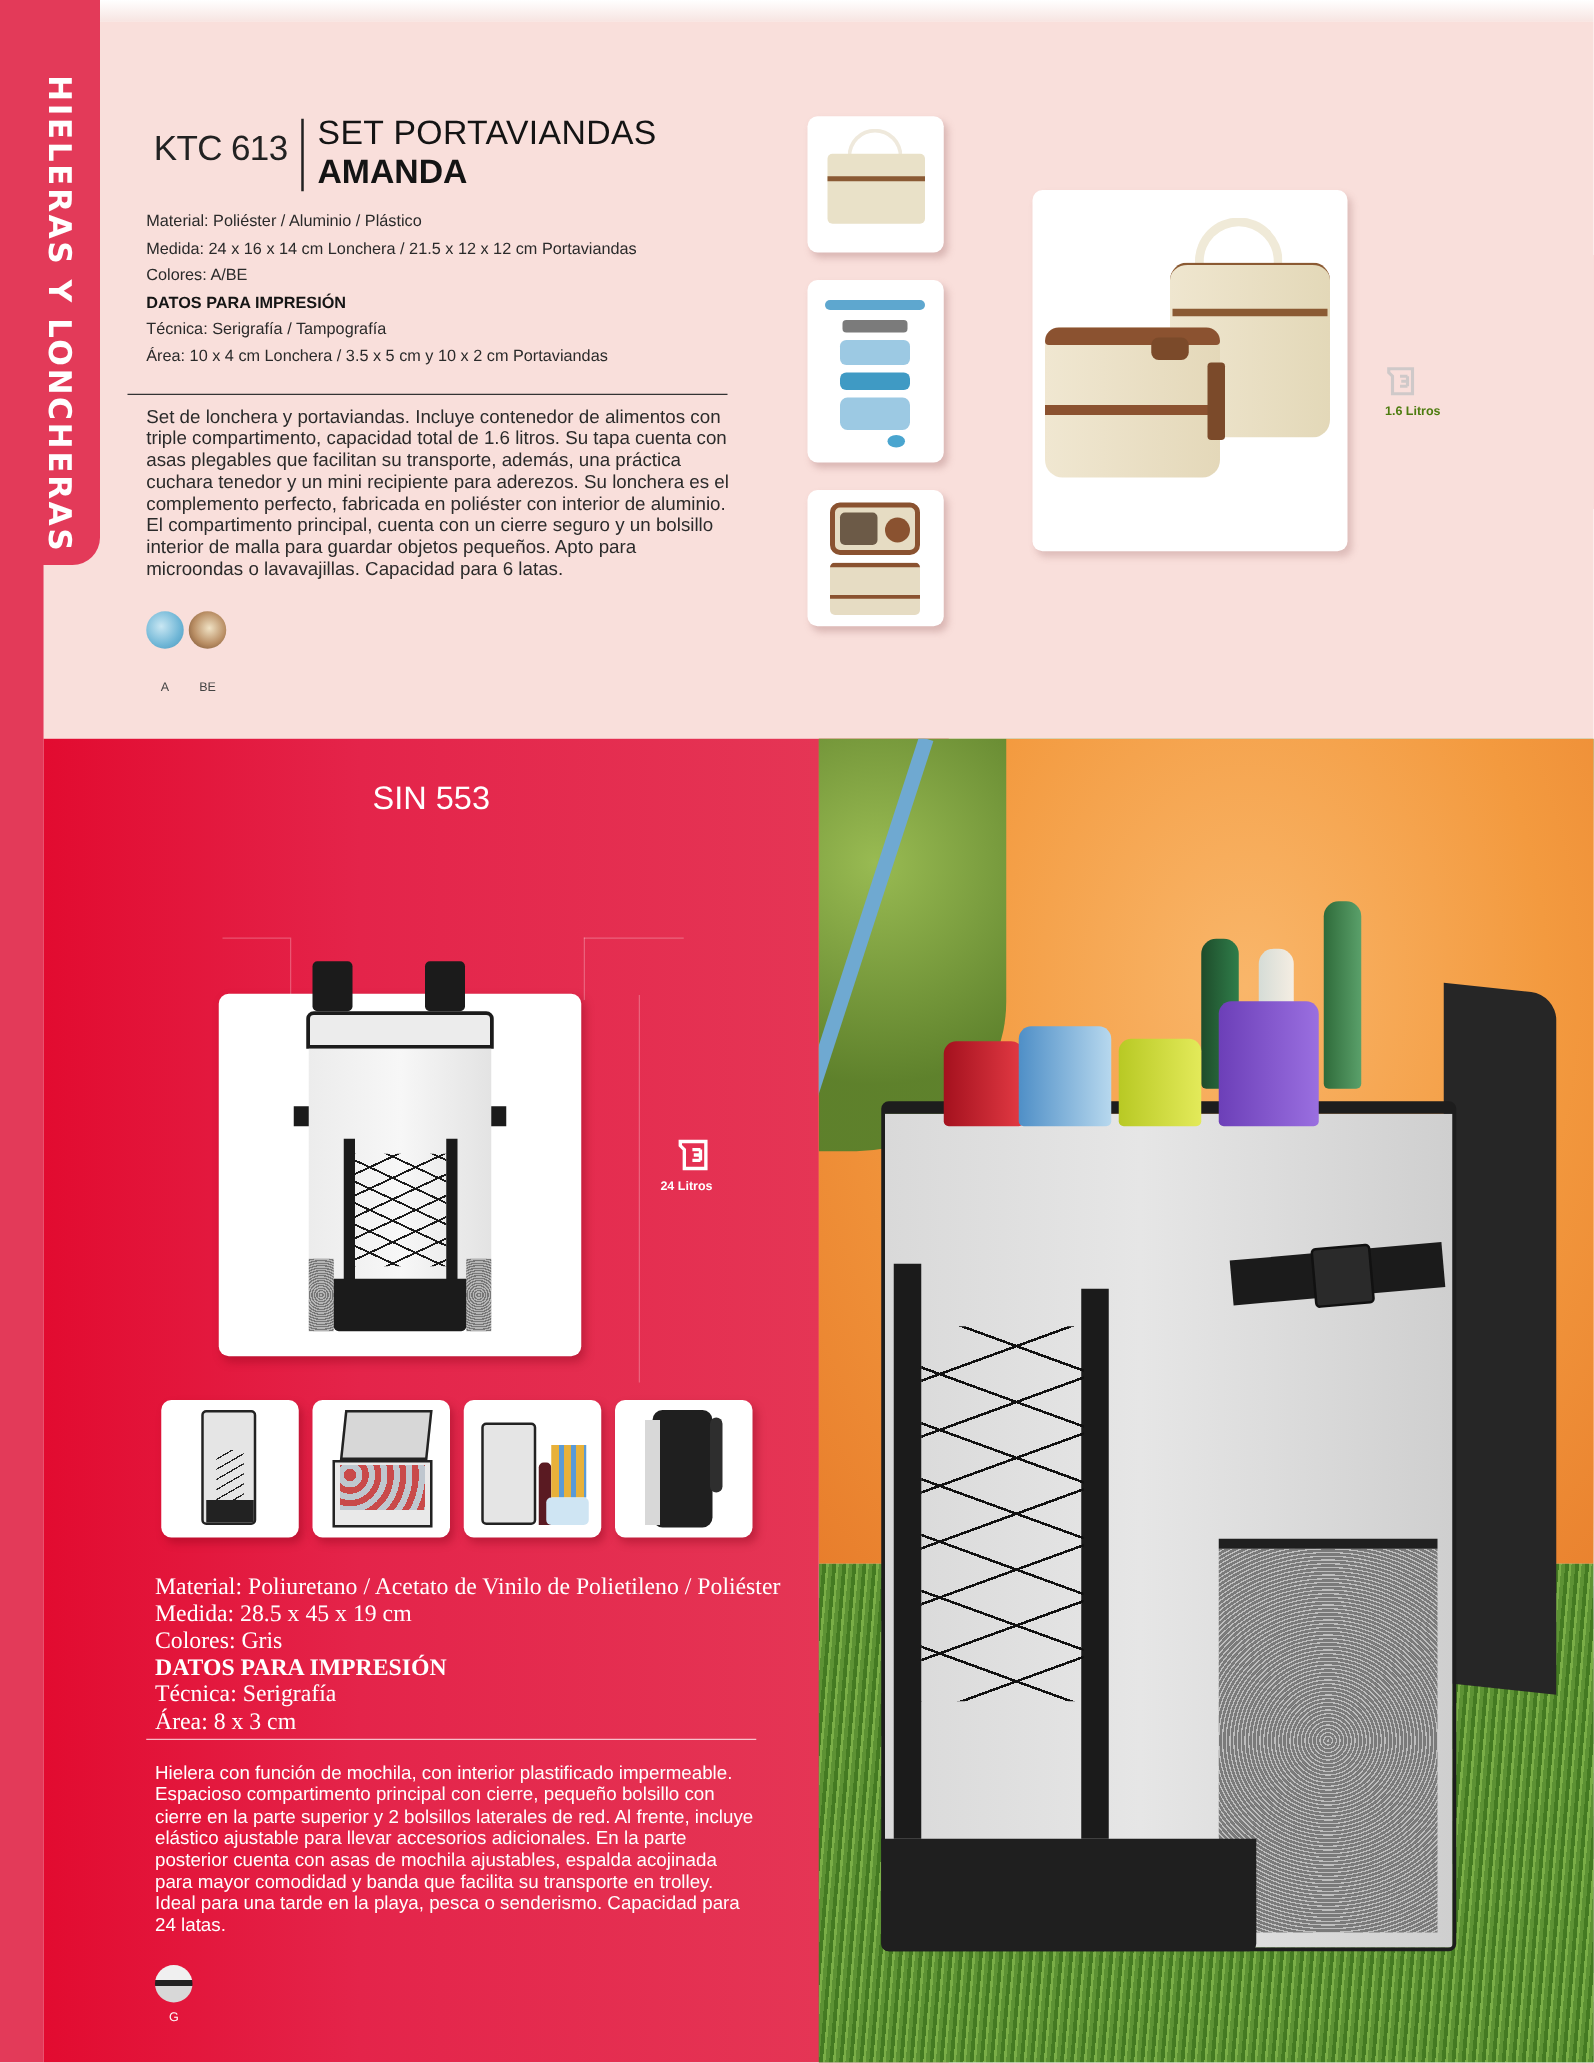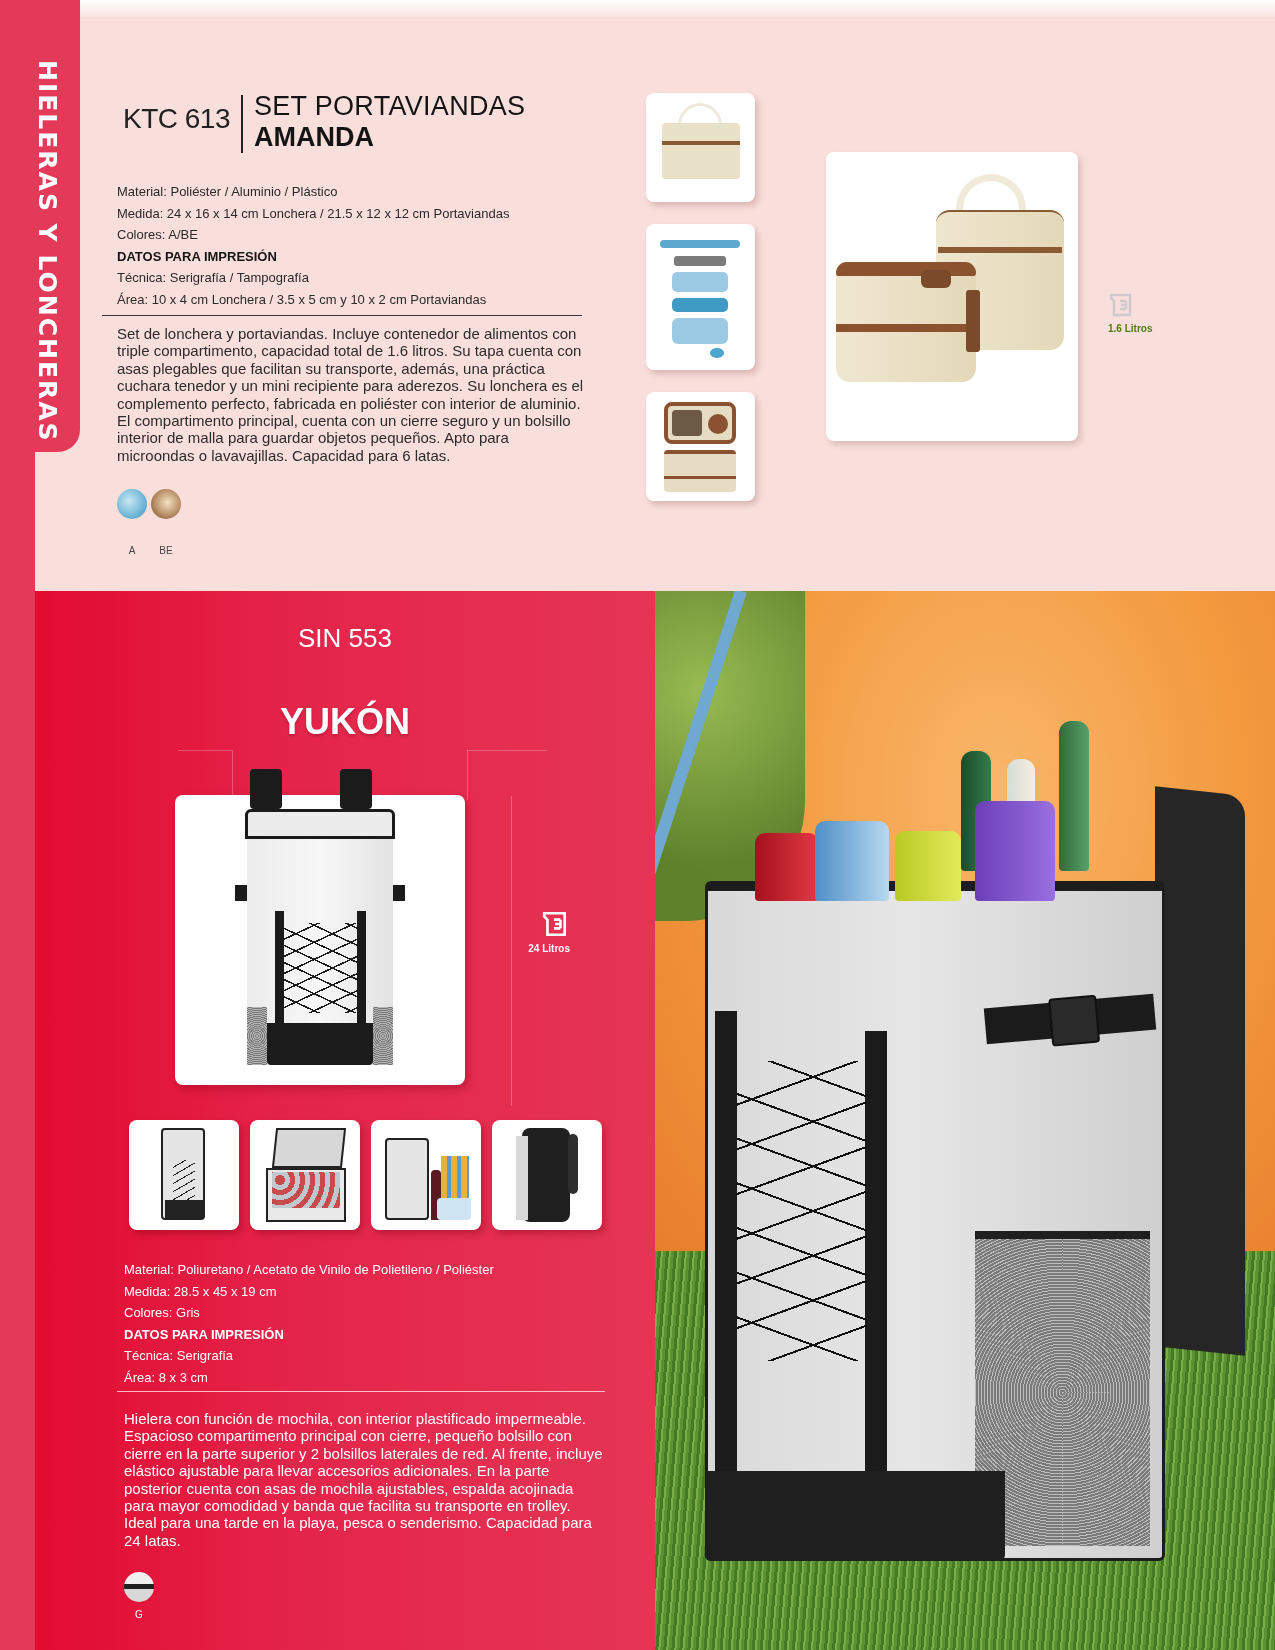--- a/index.html
+++ b/index.html
@@ -18,21 +18,21 @@
 
   
   .top-section { position: absolute; left: 35px; top: 17px; width: 1240px; height: 574px; background: #f9dfdb; }
   .top-section::before { content: ""; position: absolute; left: 0; right: 0; top: -17px; height: 17px; background: linear-gradient(#ffffff, #f7e5e2); }
 
   .ktc-code { position: absolute; left: 88px; top: 86px; font-size: 28px; font-weight: 300; color: #222; letter-spacing: -0.5px; }
   .ktc-title-bar { position: absolute; left: 206px; top: 78px; width: 2px; height: 58px; background: #222; }
   .ktc-title1 { position: absolute; left: 219px; top: 74px; font-size: 27px; color: #141414; letter-spacing: 0.3px; }
   .ktc-title2 { position: absolute; left: 219px; top: 105px; font-size: 27px; font-weight: 700; color: #141414; }
 
-  .spec-list { position: absolute; left: 82px; top: 149px; font-size: 13px; line-height: 21.5px; color: #2a2a2a; margin-top: 15px; }
+  .spec-list { position: absolute; left: 82px; top: 149px; font-size: 13px; line-height: 21.5px; color: #2a2a2a; }
   .spec-list .spec-head { font-weight: 700; color: #151515; }
   .spec-divider-top { position: absolute; left: 67px; top: 298px; width: 480px; height: 1px; background: #333; }
   .desc-top { position: absolute; left: 82px; top: 308px; width: 470px; font-size: 15px; line-height: 17.4px; color: #2b2b2b; }
 
   .swatch { position: absolute; width: 30px; height: 30px; border-radius: 50%; }
   .swatch-a { left: 82px; top: 472px; background: radial-gradient(circle at 40% 40%, #c9e7f3, #6fb6d6 60%, #4a95bb); }
   .swatch-be { left: 116px; top: 472px; background: radial-gradient(circle at 55% 45%, #f0e2c4, #b98e64 55%, #6d4628); }
   .swatch-label { position: absolute; top: 528px; font-size: 10px; color: #444; width: 30px; text-align: center; }
 
   .thumb { position: absolute; background: #fff; border-radius: 8px; box-shadow: 3px 4px 6px rgba(160,110,110,0.35); overflow: hidden; }
@@ -50,21 +50,21 @@
   .sin-title1 { position: absolute; left: 0; width: 620px; top: 65px; text-align: center; color: #fff; font-size: 38px; letter-spacing: 0.5px; }
   .sin-title2 { position: absolute; left: 0; width: 620px; top: 110px; text-align: center; color: #fff; font-size: 36px; font-weight: 700; text-shadow: 0 2px 3px rgba(0,0,0,0.18); }
   .deco-line { position: absolute; background: rgba(255,255,255,0.25); }
 
   .hero-bottom { position: absolute; left: 175px; top: 795px; width: 290px; height: 290px; background: #fff; border-radius: 8px; box-shadow: 3px 4px 8px rgba(120,0,20,0.35); overflow: visible; }
   .cap-bottom { position: absolute; left: 500px; top: 910px; text-align: right; color: #fff; width: 70px; }
   .cap-bottom .cap-label { font-size: 10px; font-weight: 700; display: block; margin-top: 1px; }
 
   .bthumb { position: absolute; top: 1120px; width: 110px; height: 110px; background: #fff; border-radius: 8px; box-shadow: 3px 4px 7px rgba(120,0,20,0.35); overflow: hidden; }
 
-  .spec-list-b { position: absolute; left: 124px; top: 1259px; font-size: 13px; line-height: 21.5px; color: #fff; }
+  .spec-list-b { position: absolute; left: 124px; top: 1259px; font-size: 19px; line-height: 21.5px; color: #fff; font-family: Liberation Serif, serif; }
   .spec-list-b .spec-head { font-weight: 700; }
   .spec-divider-b { position: absolute; left: 117px; top: 1391px; width: 488px; height: 1px; background: rgba(255,255,255,0.7); }
   .desc-bottom { position: absolute; left: 124px; top: 1410px; width: 480px; font-size: 15px; line-height: 17.4px; color: #fff; }
   .swatch-g { left: 124px; top: 1572px; background: linear-gradient(#f0f0f0 0 40%, #222 40% 55%, #d8d8d8 55%); }
   .swatch-g-label { position: absolute; left: 124px; top: 1609px; width: 30px; text-align: center; color: #fff; font-size: 10px; }
 
   
   .photo { position: absolute; left: 655px; top: 591px; width: 620px; height: 1059px; overflow: hidden;
     background: linear-gradient(180deg, #6e9a3a 0%, #f1a04a 8%, #f7a648 30%, #f19242 55%, #d9e3ea 64%, #5a8a2e 70%, #4f8126 100%); }
   .photo .tent { position: absolute; left: 0; top: 0; width: 620px; height: 660px; background: radial-gradient(ellipse at 55% 30%, #f9b66a 0%, #f39a3f 50%, #e87e2c 100%); }
@@ -154,21 +154,20 @@
     <svg width="26" height="26" viewBox="0 0 26 26">
       <path d="M3 3 H22 V23 H6 V9 L3 6 Z" fill="none" stroke="#cfc9c9" stroke-width="2.5"></path>
       <path d="M12 9 H18 M13 13 H18 M12 17 H18 M18 9 V17" stroke="#cfc9c9" stroke-width="2.5" fill="none"></path>
     </svg>
     <span class="cap-label">1.6 Litros</span>
   </div>
 </section>
 
 <section class="bottom-panel">
   <div class="sin-code">SIN 553</div>
-  <div class="sin-title2">YUKÓN</div>
   <div class="deco-line" style="left:143px;top:159px;width:54px;height:1px;"></div>
   <div class="deco-line" style="left:197px;top:159px;width:1px;height:50px;"></div>
   <div class="deco-line" style="left:432px;top:159px;width:80px;height:1px;"></div>
   <div class="deco-line" style="left:432px;top:159px;width:1px;height:50px;"></div>
   <div class="deco-line" style="left:476px;top:205px;width:1px;height:310px;"></div>
 </section>
 
 <div class="hero-bottom">
   <div class="mini" style="left:75px;top:-26px;width:32px;height:40px;background:#1b1b1b;border-radius:4px;"></div>
   <div class="mini" style="left:165px;top:-26px;width:32px;height:40px;background:#1b1b1b;border-radius:4px;"></div>

